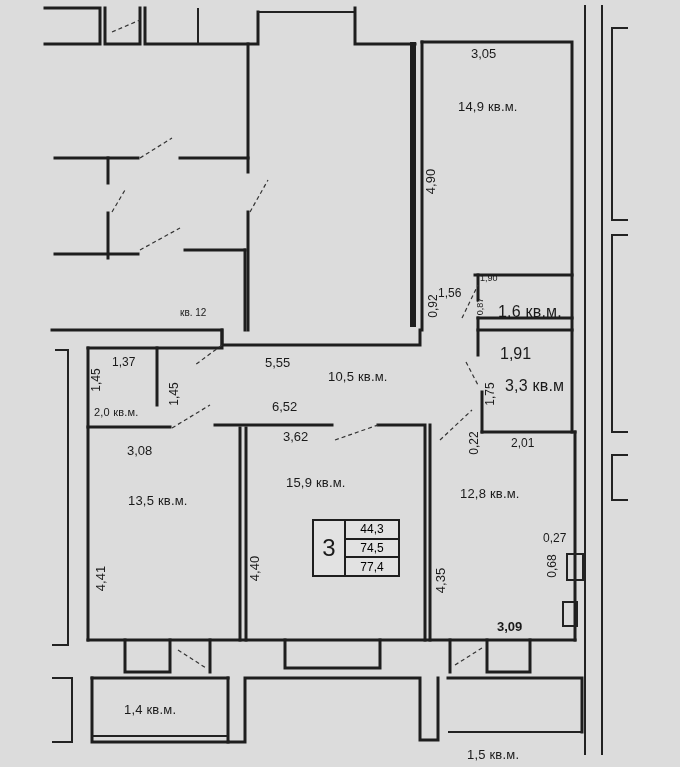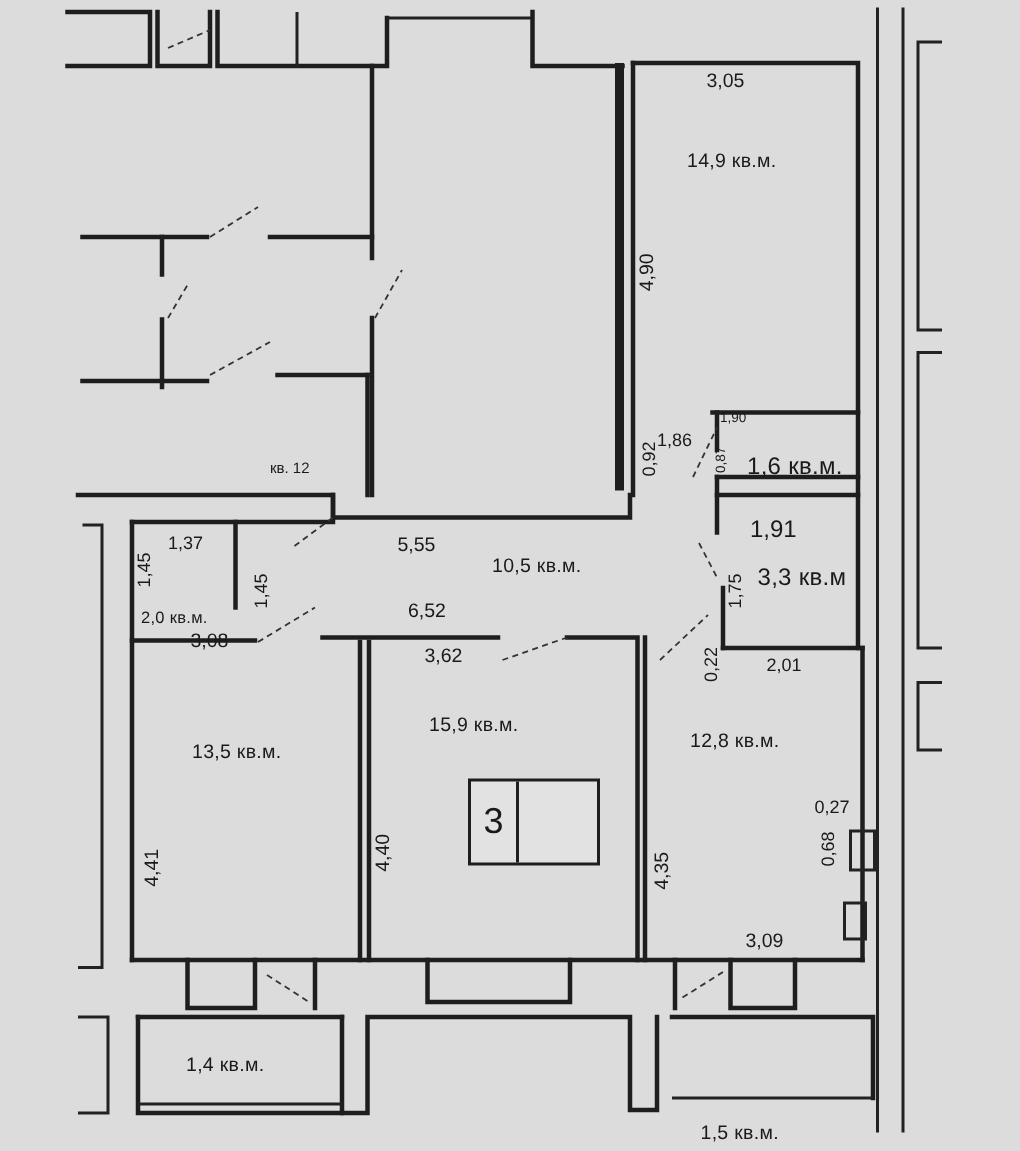--- a/index.html
+++ b/index.html
@@ -129,47 +129,52 @@
 
 <div class="lbl small" style="left:480px;top:274px;">1,90</div>
 <div class="lbl small area" style="left:498px;top:304px;font-size:16px;">1,6 кв.м.</div>
 <div class="lbl rot small" style="left:472px;top:302px;">0,87</div>
 
 <div class="lbl small" style="left:500px;top:346px;font-size:16px;">1,91</div>
 <div class="lbl area" style="left:505px;top:378px;font-size:16px;">3,3 кв.м</div>
 <div class="lbl rot" style="left:478px;top:388px;font-size:12px;">1,75</div>
 <div class="lbl" style="left:511px;top:437px;font-size:12px;">2,01</div>
 
-<div class="lbl" style="left:438px;top:287px;font-size:12px;">1,86</div>
+<div class="lbl" style="left:438px;top:287px;font-size:12px;">1,56</div>
 <div class="lbl rot" style="left:421px;top:300px;font-size:12px;">0,92</div>
 <div class="lbl rot" style="left:462px;top:437px;font-size:12px;">0,22</div>
 
 <div class="lbl" style="left:265px;top:356px;">5,55</div>
 <div class="lbl area" style="left:328px;top:370px;">10,5 кв.м.</div>
 <div class="lbl" style="left:272px;top:400px;">6,52</div>
 
 <div class="lbl" style="left:112px;top:356px;font-size:12px;">1,37</div>
 <div class="lbl rot" style="left:84px;top:374px;font-size:12px;">1,45</div>
 <div class="lbl rot" style="left:162px;top:388px;font-size:12px;">1,45</div>
 <div class="lbl small area" style="left:94px;top:407px;font-size:11px;">2,0 кв.м.</div>
 
-<div class="lbl" style="left:127px;top:420px;">3,08</div>
+<div class="lbl" style="left:127px;top:444px;">3,08</div>
 <div class="lbl area" style="left:128px;top:494px;">13,5 кв.м.</div>
 <div class="lbl rot" style="left:88px;top:572px;">4,41</div>
 
 <div class="lbl" style="left:283px;top:430px;">3,62</div>
 <div class="lbl area" style="left:286px;top:476px;">15,9 кв.м.</div>
 <div class="lbl rot" style="left:242px;top:562px;">4,40</div>
 
 <div class="lbl area" style="left:460px;top:487px;">12,8 кв.м.</div>
 <div class="lbl rot" style="left:428px;top:574px;">4,35</div>
-<div class="lbl" style="left:497px;top:620px;">3,09</div>
+<div class="lbl" style="left:497px;top:620px;font-weight:bold;">3,09</div>
 <div class="lbl" style="left:543px;top:532px;font-size:12px;">0,27</div>
 <div class="lbl rot" style="left:540px;top:560px;font-size:12px;">0,68</div>
 
 <div class="lbl area" style="left:124px;top:703px;">1,4 кв.м.</div>
 <div class="lbl area" style="left:467px;top:748px;">1,5 кв.м.</div>
 
 <div class="lbl" style="left:180px;top:308px;font-size:10px;">кв. 12</div>
 
 <div class="apt-box">
   <div class="apt-rooms">3</div>
+  <div class="apt-areas">
+    <div>44,3</div>
+    <div>74,5</div>
+    <div>77,4</div>
+  </div>
 </div>
 
 </body></html>

